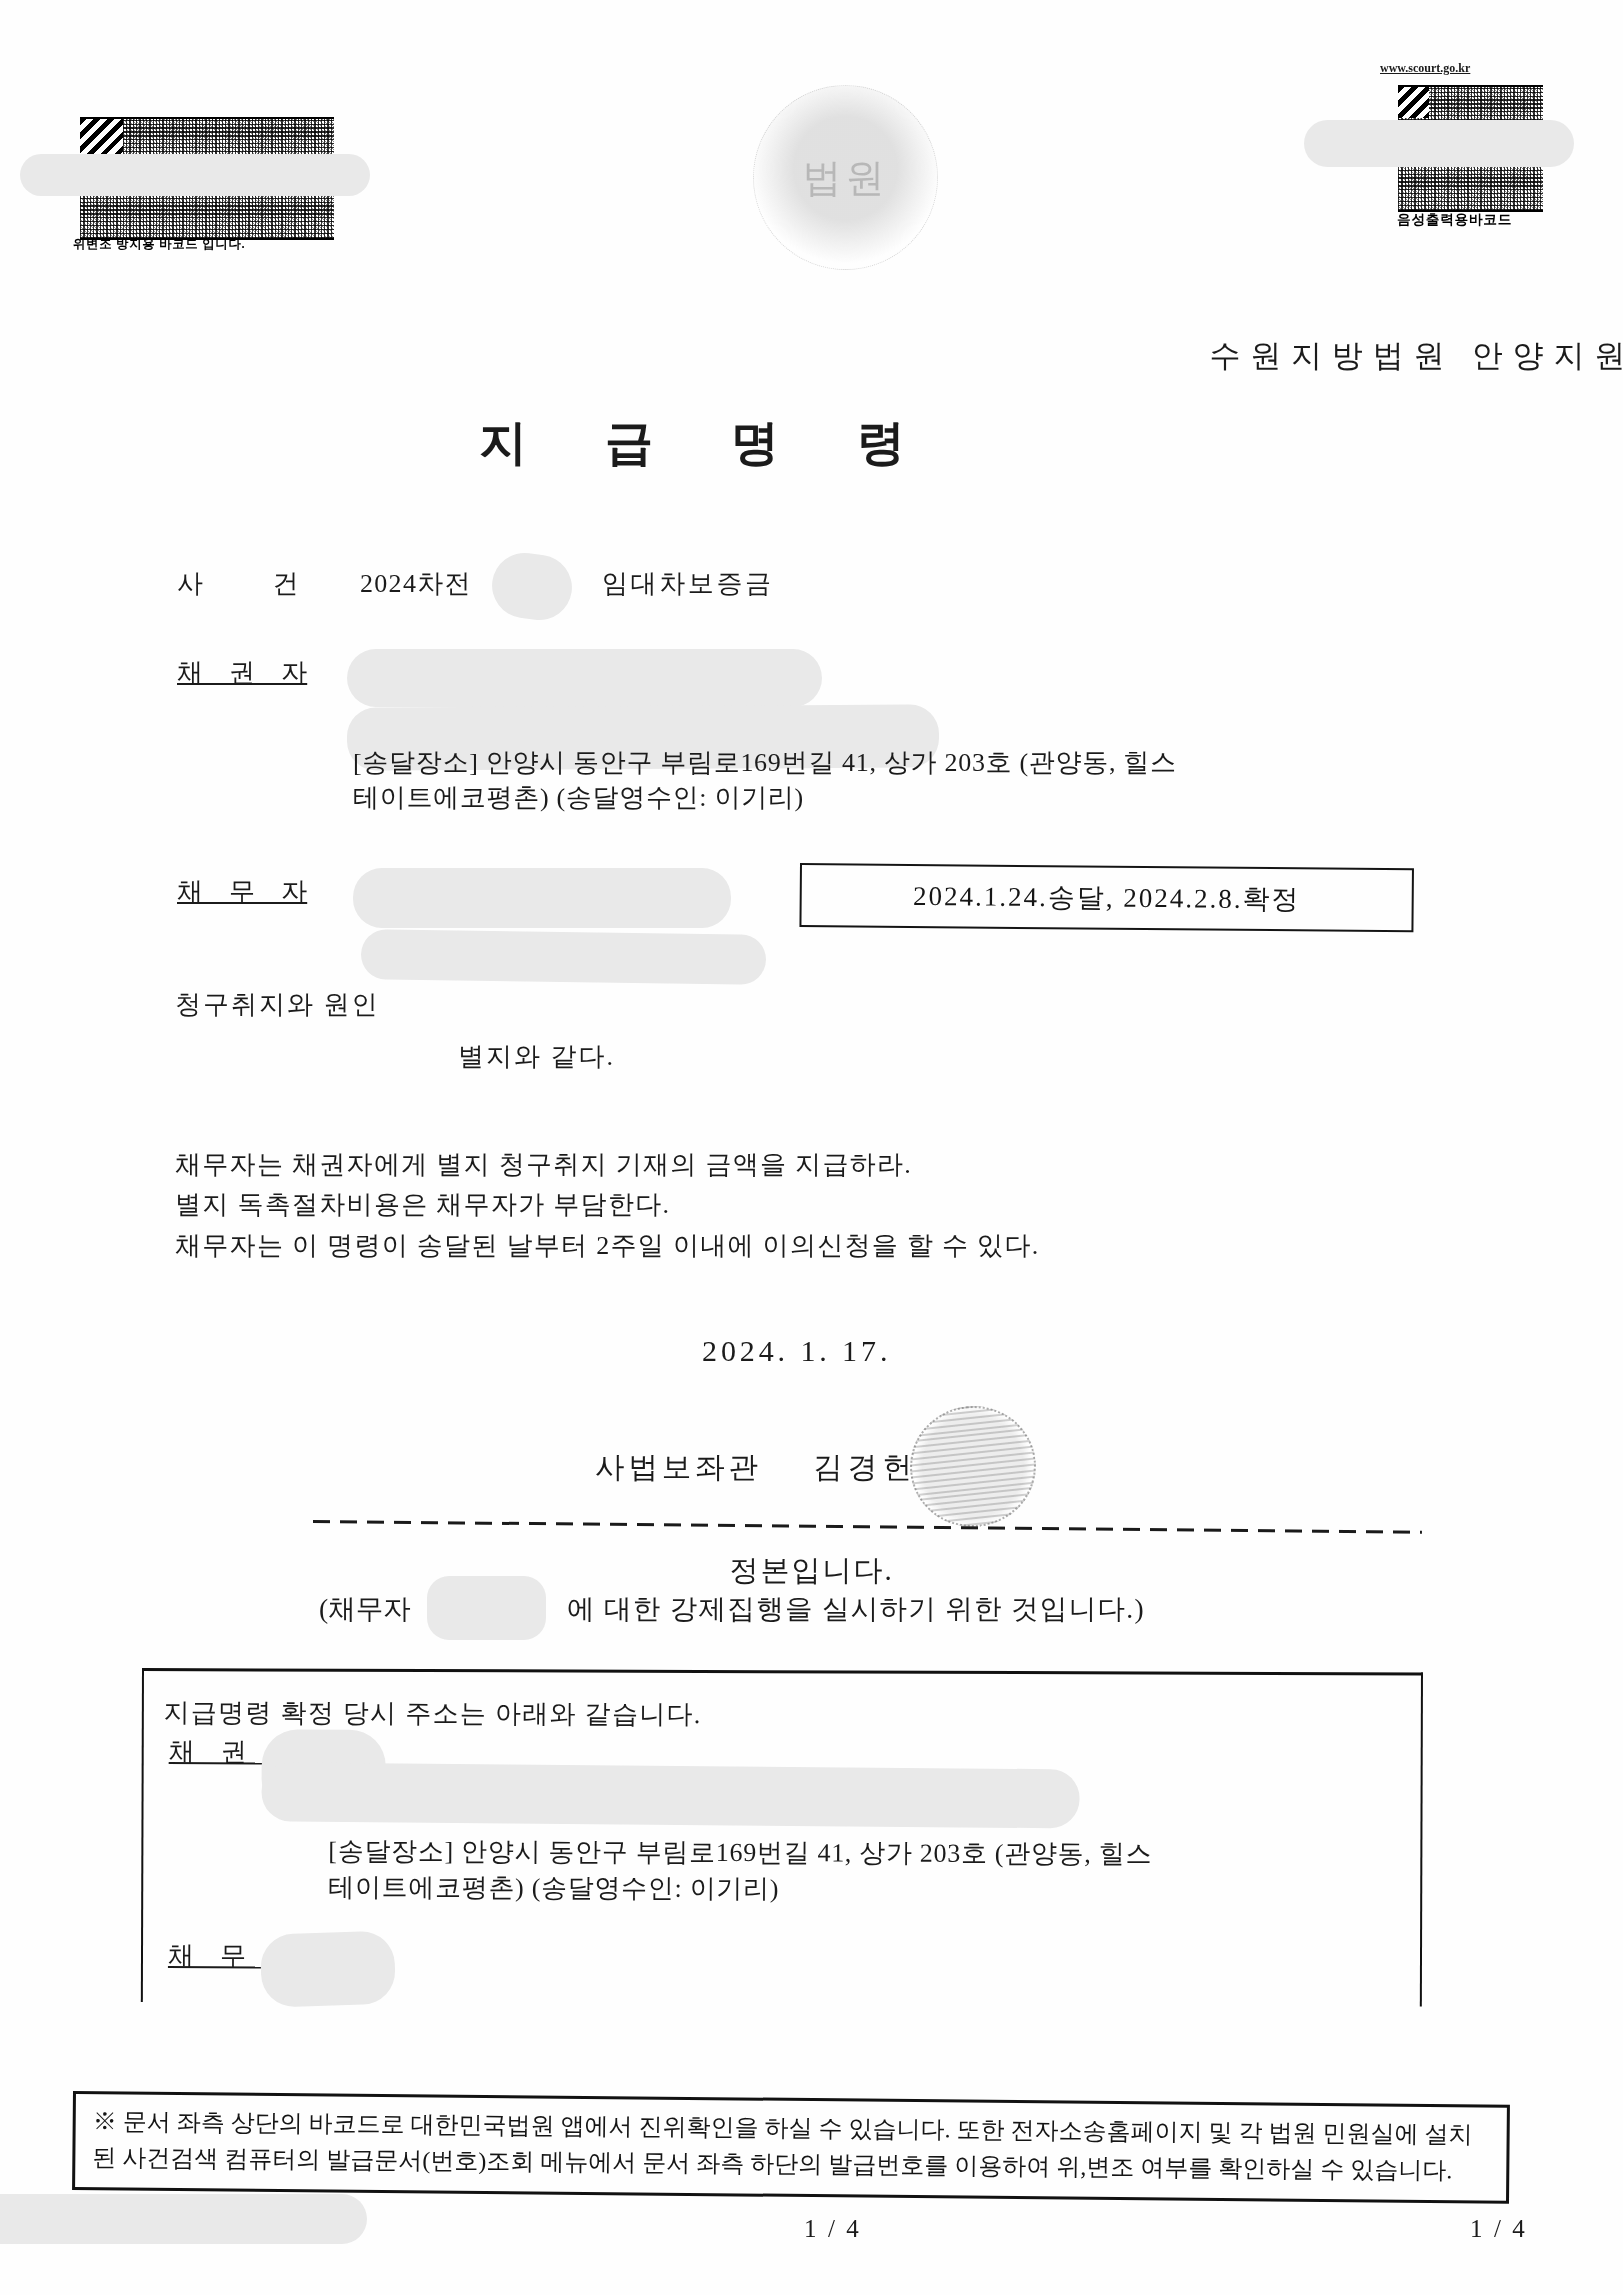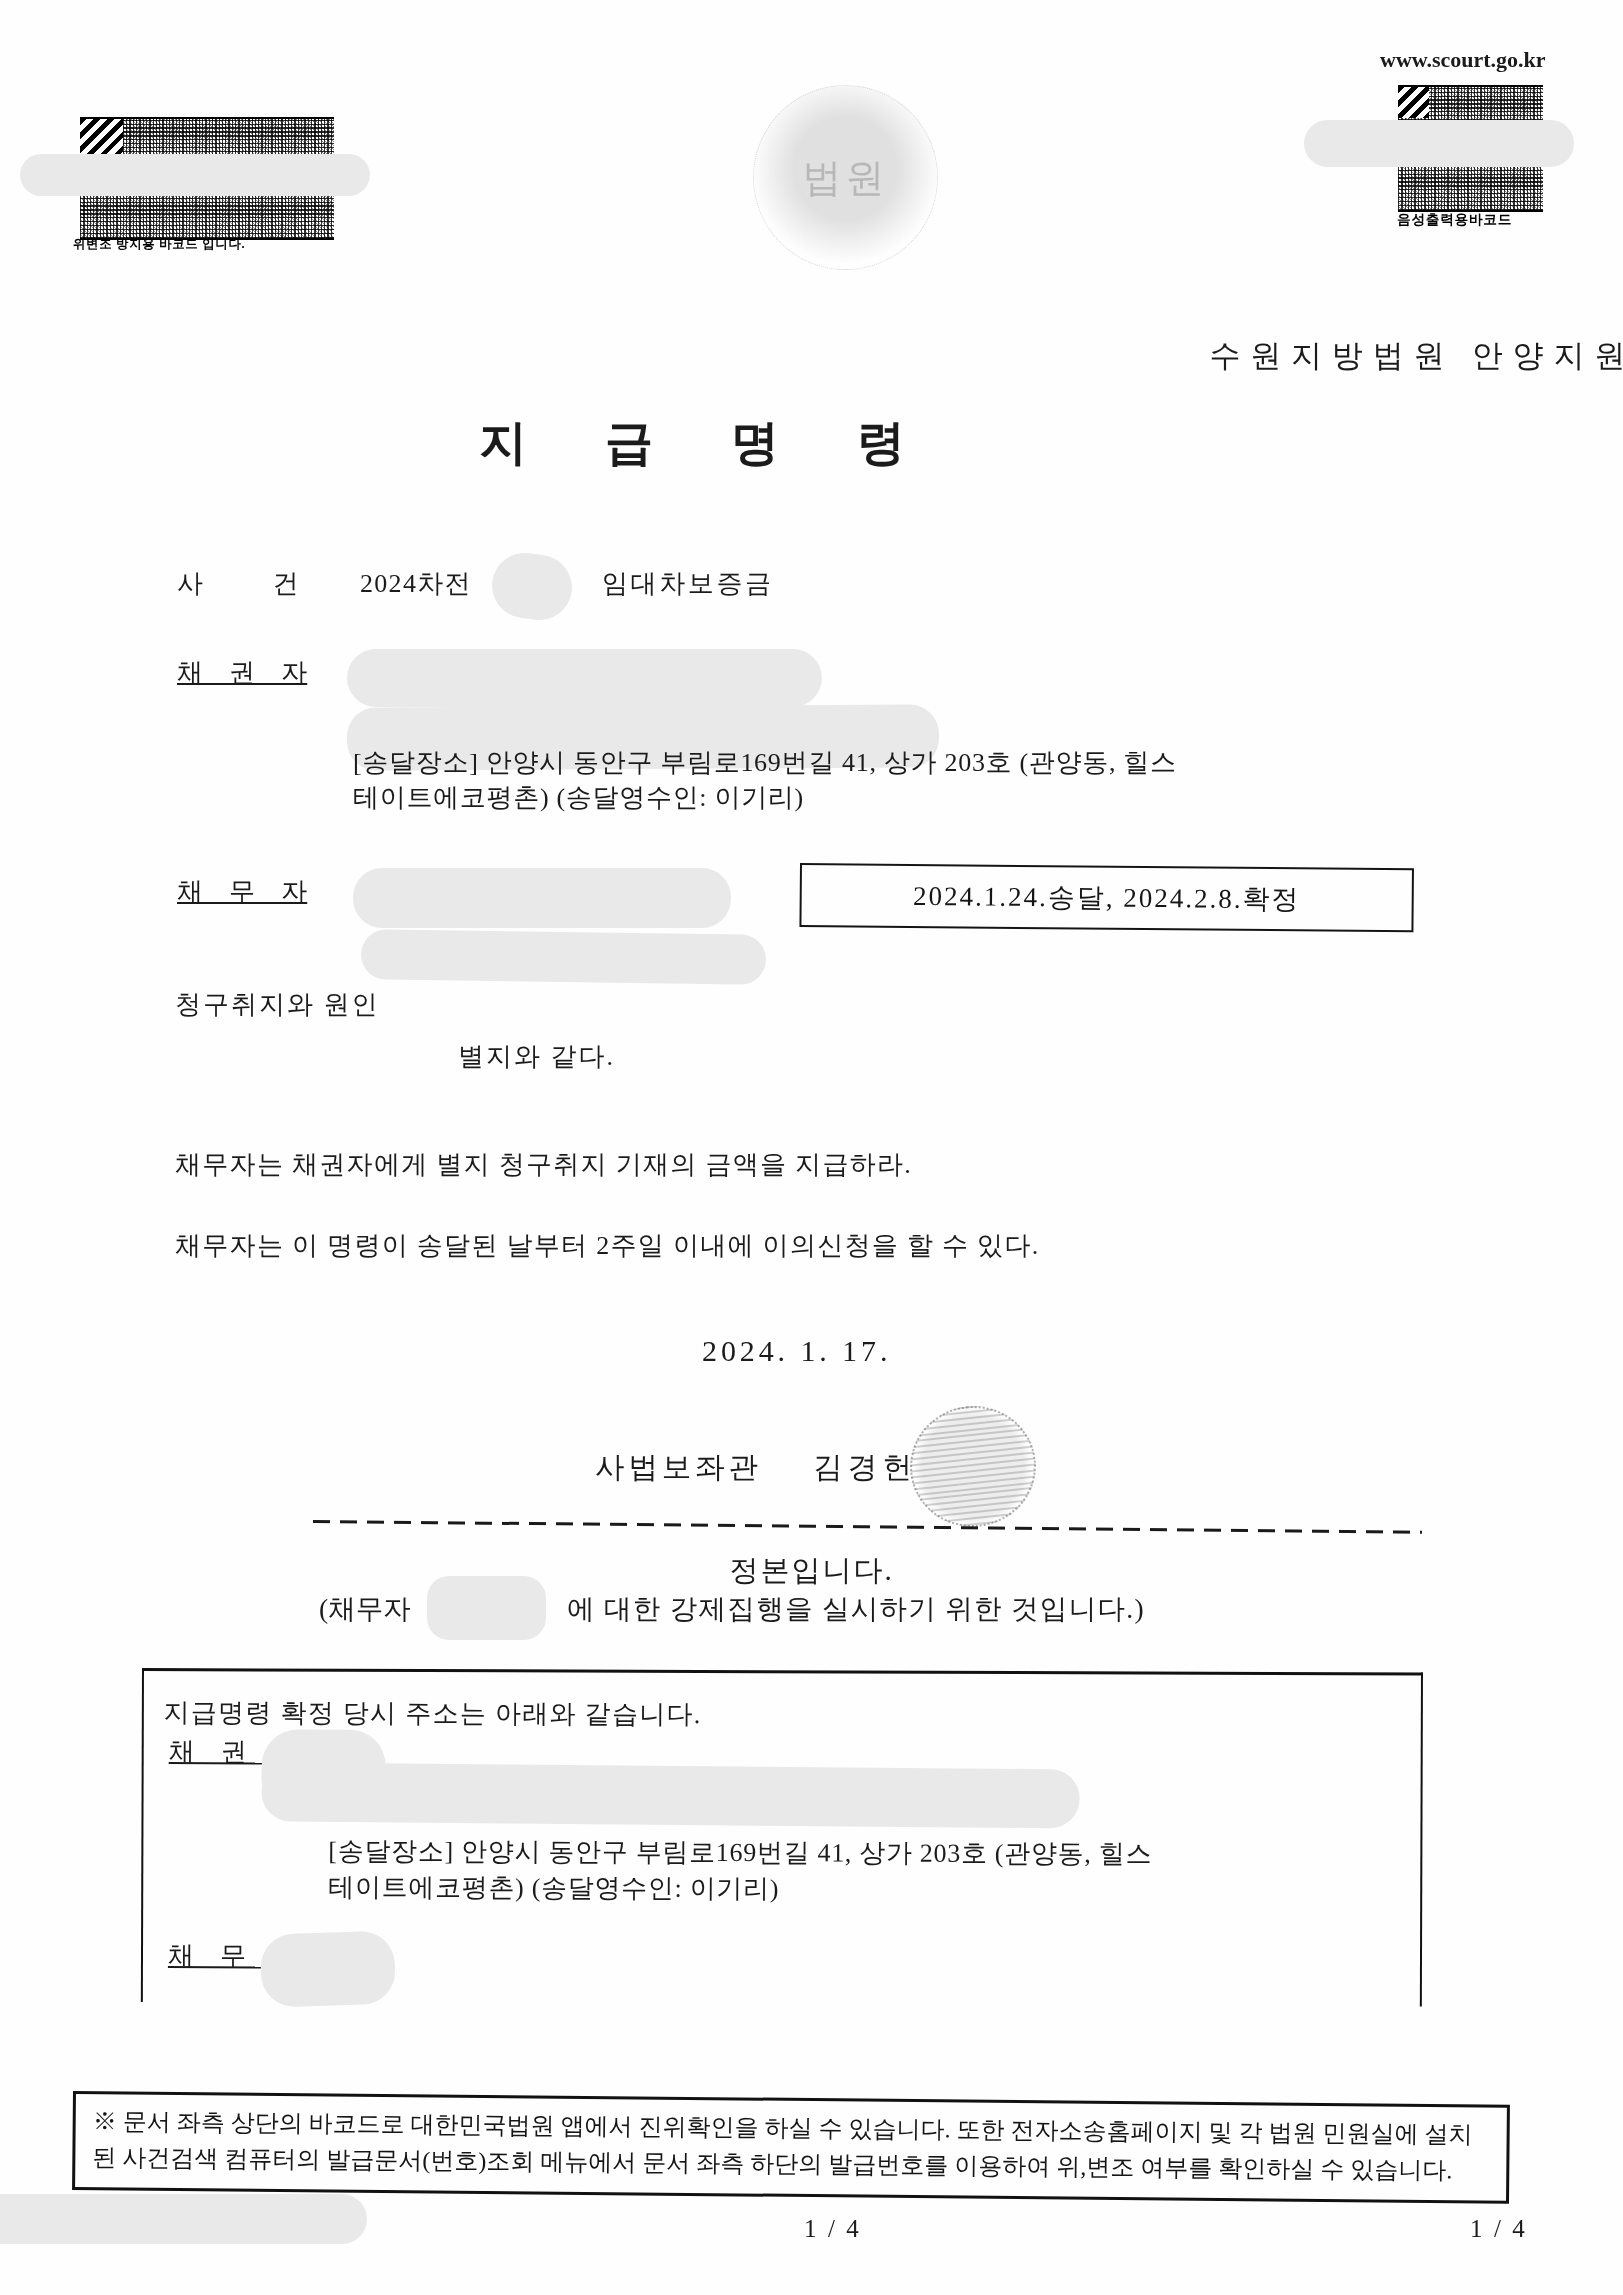--- a/index.html
+++ b/index.html
@@ -79,21 +79,21 @@
 <body>
 
 <div id="page">
 
   <div class="abs barcode" style="left:80px;top:117px;width:254px;height:119px;">
     <div class="corner"></div>
   </div>
   <div class="abs redaction" style="left:19.6px;top:154px;width:350px;height:42px;"></div>
   <div class="abs txt smallcap" style="left:73px;top:236px;">위변조 방지용 바코드 입니다.</div>
 
-  <div class="abs txt" style="left:1380px;top:47px;font-size:22px;font-weight:bold;">www.scourt.go.kr</div>
+  <div class="abs txt" style="left:1380px;top:61px;font-size:12px;font-weight:bold;text-decoration:underline;">www.scourt.go.kr</div>
   <div class="abs barcode" style="left:1398px;top:85px;width:145px;height:123px;">
     <div class="corner" style="width:31px;height:31px;"></div>
   </div>
   <div class="abs redaction" style="left:1304px;top:120px;width:270px;height:47px;"></div>
   <div class="abs txt smallcap" style="left:1397px;top:211px;font-size:13.7px;">음성출력용바코드</div>
 
   <div class="abs seal-watermark">
     <span>법원</span>
   </div>
 
@@ -115,20 +115,21 @@
   <div class="abs redaction" style="left:353px;top:868px;width:378px;height:60px;"></div>
   <div class="abs redaction" style="left:361px;top:932px;width:405px;height:50px;transform:rotate(.8deg);"></div>
   <div class="abs stamp-box">
     <span>2024.1.24.송달, 2024.2.8.확정</span>
   </div>
 
   <div class="abs txt f40" style="left:175px;top:987px;letter-spacing:2px;">청구취지와 원인</div>
   <div class="abs txt f40" style="left:458px;top:1039px;letter-spacing:2px;">별지와 같다.</div>
 
   <div class="abs txt f40" style="left:175px;top:1147px;letter-spacing:1.3px;">채무자는 채권자에게 별지 청구취지 기재의 금액을 지급하라.</div>
+  <div class="abs txt f40" style="left:175px;top:1187px;letter-spacing:1.3px;">별지 독촉절차비용은 채무자가 부담한다.</div>
   <div class="abs txt f40" style="left:175px;top:1228px;letter-spacing:1.3px;">채무자는 이 명령이 송달된 날부터 2주일 이내에 이의신청을 할 수 있다.</div>
 
   <div class="abs txt" style="left:702px;top:1334px;font-size:30px;letter-spacing:3.9px;">2024. 1. 17.</div>
   <div class="abs txt" style="left:567px;top:1448px;font-size:29.5px;letter-spacing:3.9px;margin-left:28px;">사법보좌관</div>
   <div class="abs txt" style="left:813px;top:1448px;font-size:29.5px;letter-spacing:5.2px;">김경헌</div>
   <div class="abs judge-stamp"></div>
 
   <div class="abs dashed-line"></div>
   <div class="abs txt" style="left:0;top:1551px;width:1623px;text-align:center;font-size:29px;letter-spacing:2px;">정본입니다.</div>
   <div class="abs txt f40" style="left:319px;top:1591px;font-size:27.5px;">(채무자</div>

